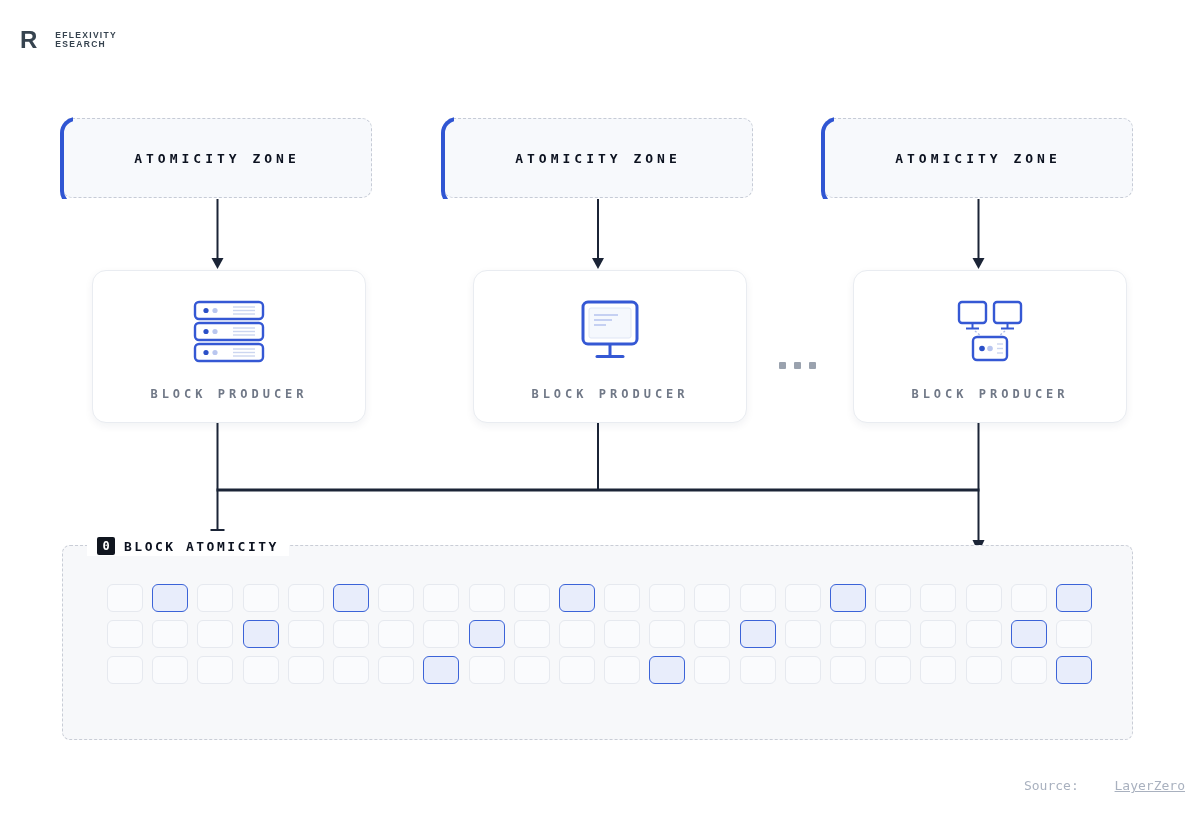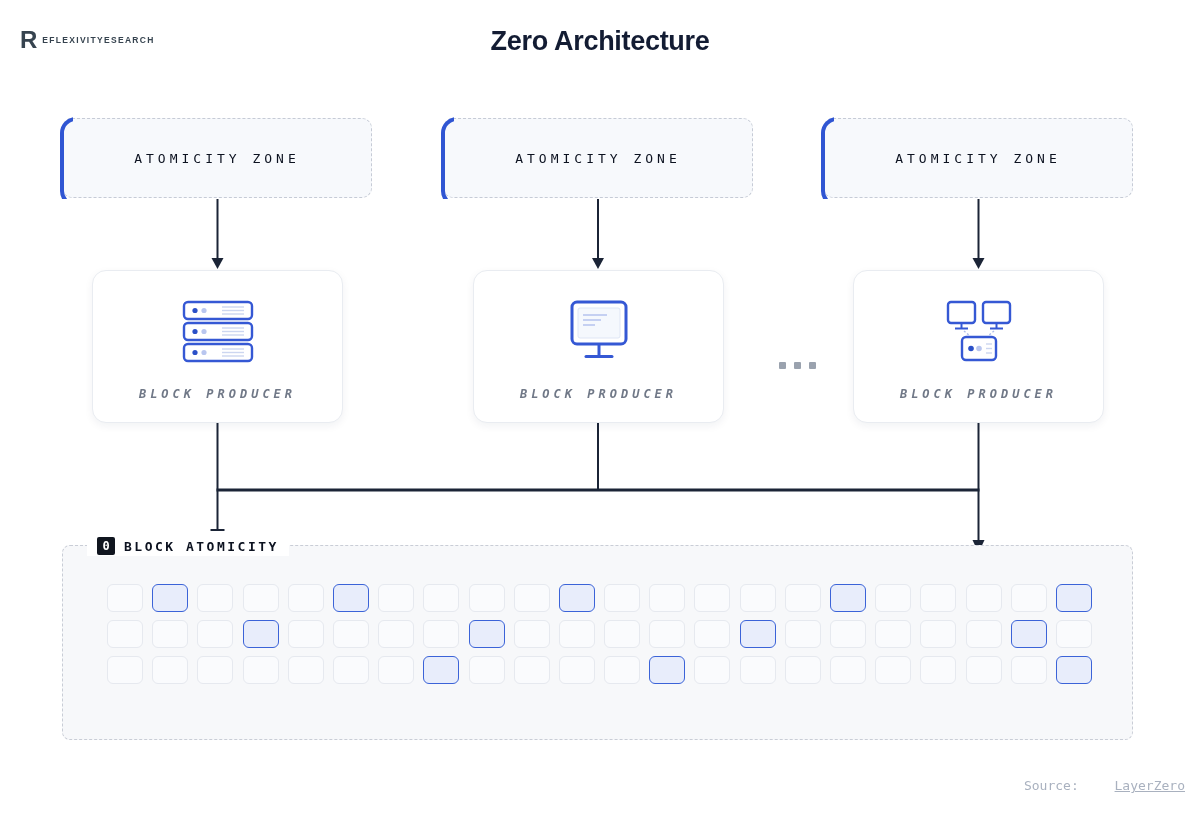--- a/index.html
+++ b/index.html
@@ -2,42 +2,42 @@
 <html><head>
 <meta charset="utf-8">
 <style>
   * { margin:0; padding:0; box-sizing:border-box; }
   body { background:#ffffff; font-family:"Liberation Sans", sans-serif; }
   .canvas { position:relative; width:1200px; height:818px; background:#ffffff; overflow:hidden; }
 
   
   .logo { position:absolute; left:20px; top:28px; display:flex; align-items:center; color:#36434f; }
   .logo-mark { font-size:24px; font-weight:600; line-height:1; letter-spacing:-1px; }
-  .logo-lines { display:flex; flex-direction:row; margin-left:6px; }
+  .logo-lines { display:flex; flex-direction:column; margin-left:19px; }
   .logo-lines span { font-size:8.5px; font-weight:700; letter-spacing:1.3px; line-height:1.05; }
 
   
   .title { position:absolute; top:26px; left:0; width:100%; text-align:center;
            font-size:27px; font-weight:700; color:#131c33; letter-spacing:-0.3px; }
 
   
   .zone { position:absolute; top:118px; width:310px; height:80px; background:#f7f9fc;
           border:1px dashed #c6cbd6; border-radius:10px; display:flex; align-items:center;
           justify-content:center; }
-  .zone-label { font-family:"DejaVu Sans Mono", monospace; font-size:13px; font-weight:400;
+  .zone-label { font-family:"DejaVu Sans Mono", monospace; font-size:13px; font-weight:700;
                 letter-spacing:4px; color:#0c1220; }
   .bracket { position:absolute; left:-3px; top:-2px; height:calc(100% + 4px); width:13px; overflow:hidden; }
   .bracket::before { content:''; position:absolute; left:0; top:0; height:100%; width:30px;
                      border:4.5px solid #3056d3; border-radius:16px; }
 
   
-  .producer { position:absolute; top:270px; width:251px; height:153px; background:#ffffff;
+  .producer { position:absolute; top:270px; width:274px; height:153px; background:#ffffff;
               border:1px solid #e9ecf1; border-radius:14px;
               box-shadow:0 3px 8px rgba(20,30,60,0.06);
-              display:flex; flex-direction:column; align-items:center;font-style:italic; }
+              display:flex; flex-direction:column; align-items:center; }
   .icon-wrap { height:66px; margin-top:28px; display:flex; align-items:center; justify-content:center; }
   .producer-label { margin-top:22px; font-family:"DejaVu Sans Mono", monospace; font-size:12px;
                     font-weight:700; letter-spacing:4px; color:#707887; }
 
   
   .ellipsis { position:absolute; left:779px; top:362px; display:flex; gap:8px; }
   .ellipsis div { width:7px; height:7px; background:#9aa2ae; border-radius:1px; }
 
   
   .wires { position:absolute; left:0; top:0; pointer-events:none; }
@@ -68,21 +68,20 @@
 <div class="canvas">
 
   <div class="logo">
     <span class="logo-mark">R</span>
     <span class="logo-lines">
       <span>EFLEXIVITY</span>
       <span>ESEARCH</span>
     </span>
   </div>
 
-  <div class="title">Zero Architecture</div>
 
   <div class="zone" style="left:62px;">
     <span class="bracket"></span>
     <span class="zone-label">ATOMICITY ZONE</span>
   </div>
   <div class="zone" style="left:443px;">
     <span class="bracket"></span>
     <span class="zone-label">ATOMICITY ZONE</span>
   </div>
   <div class="zone" style="left:823px;">

